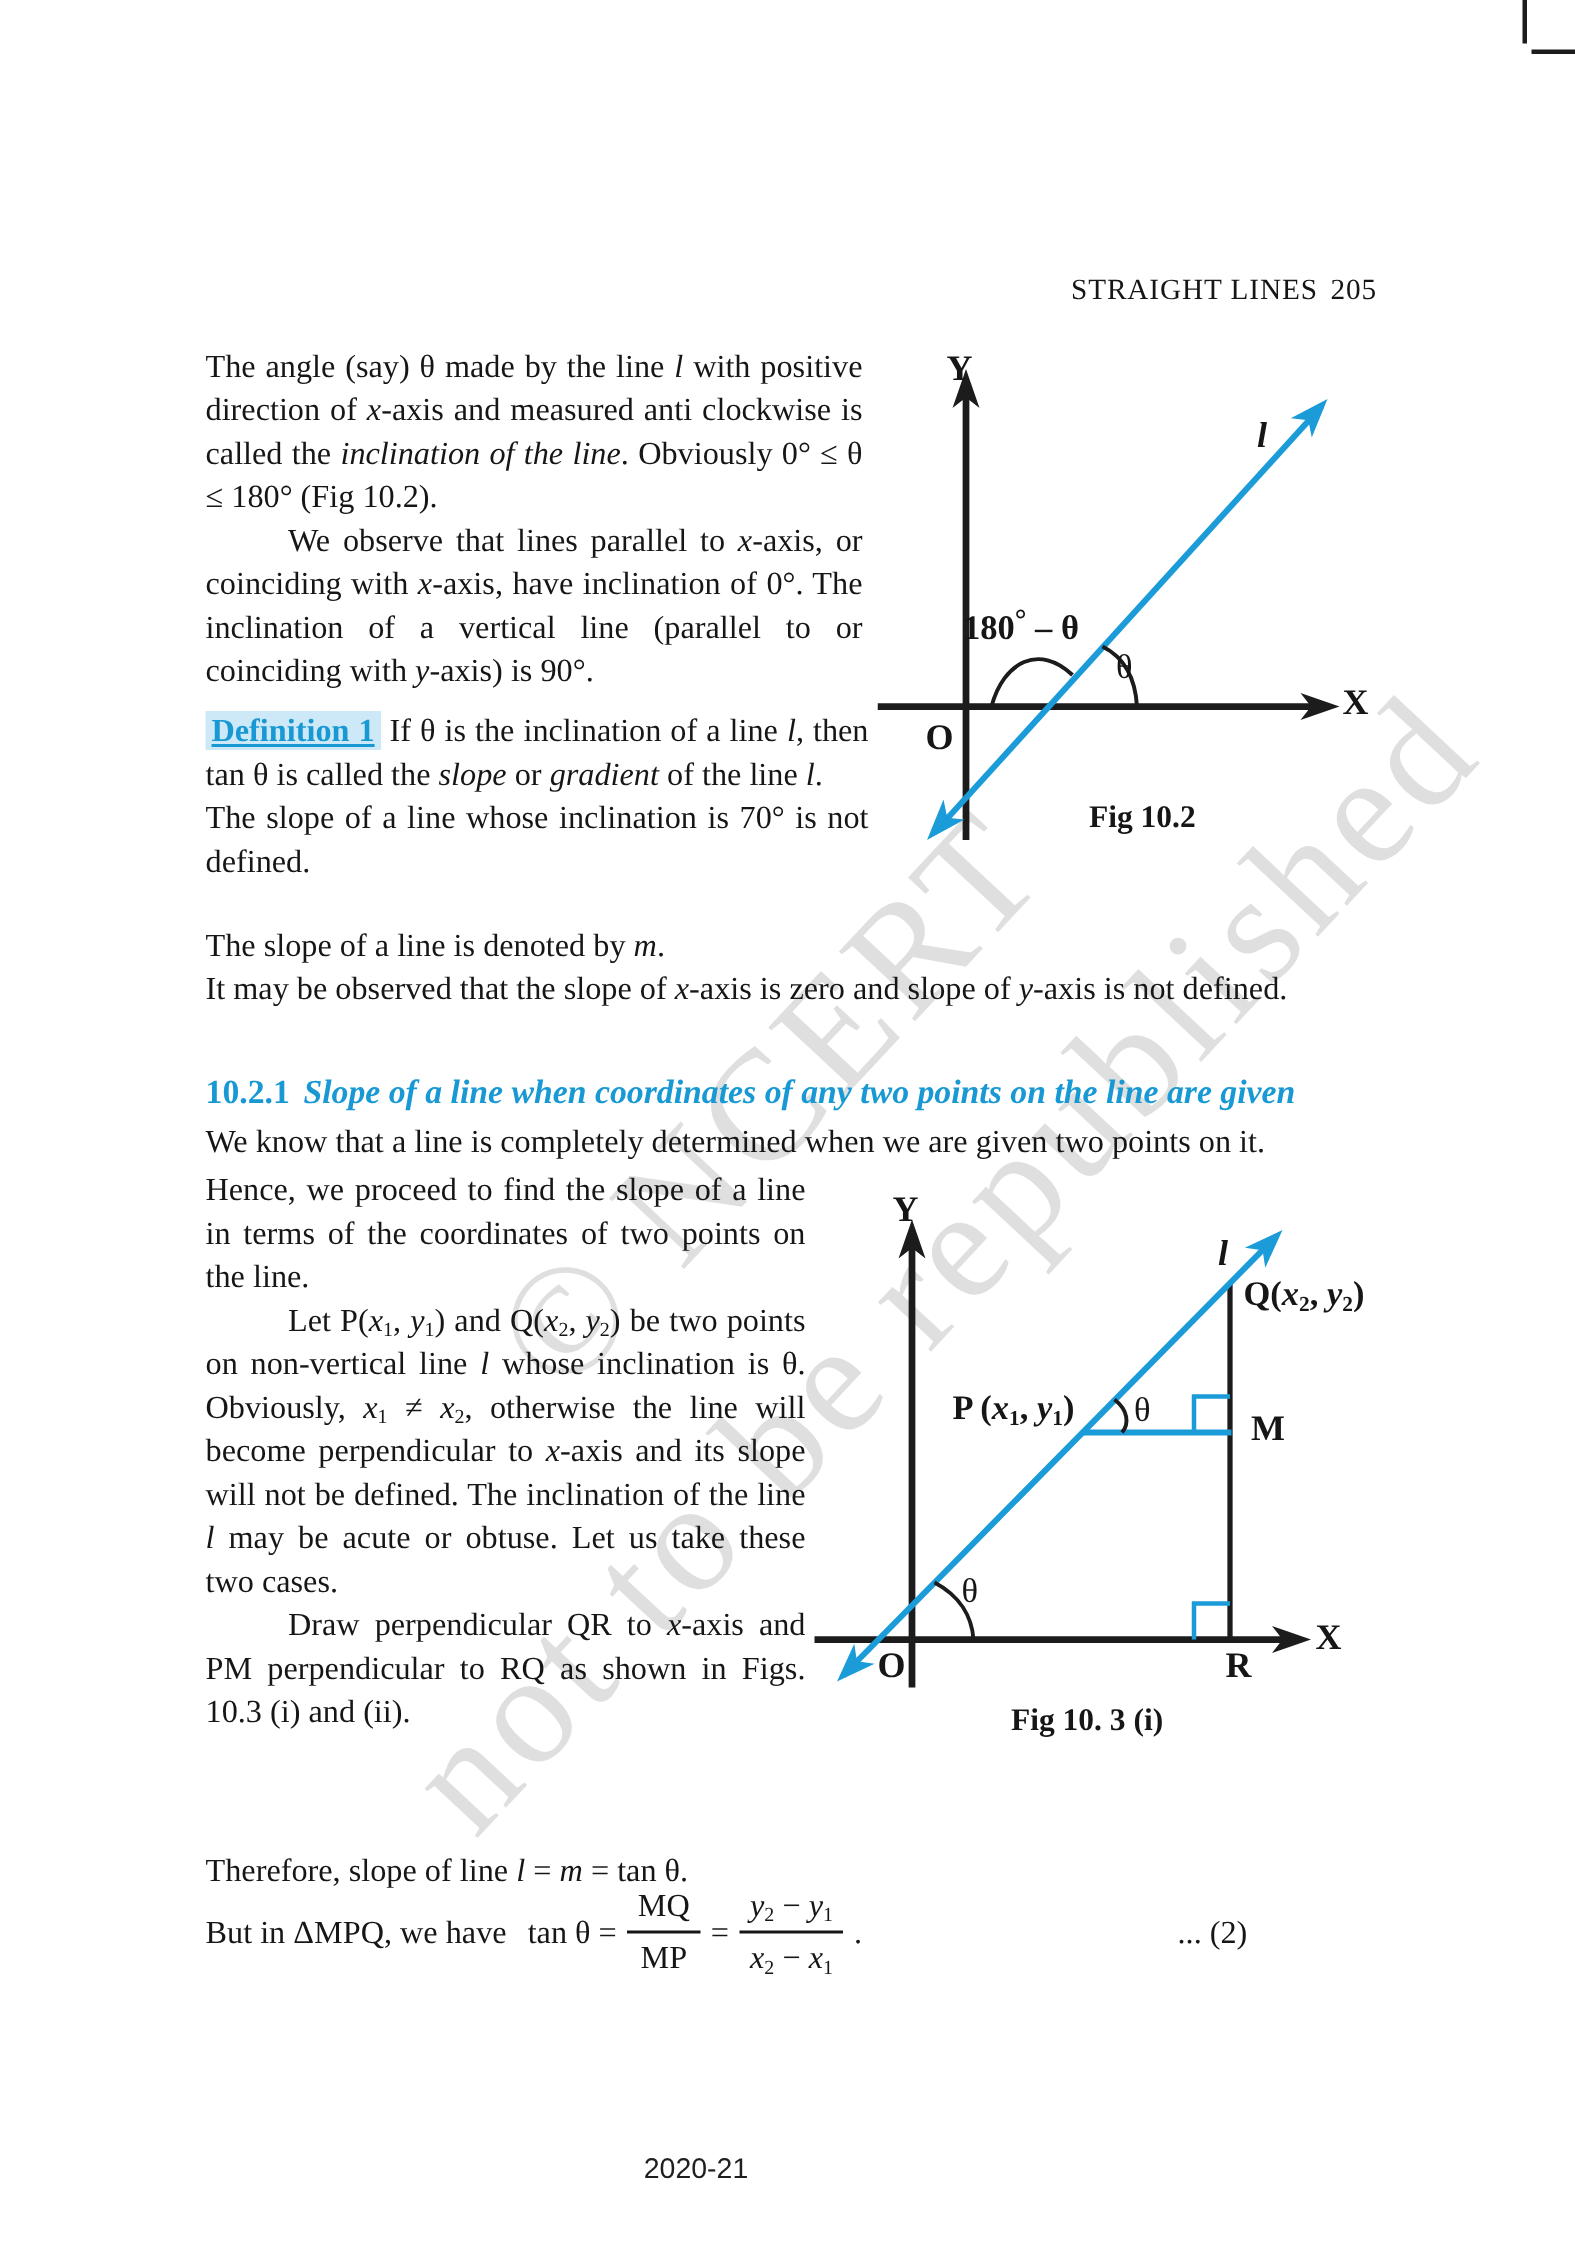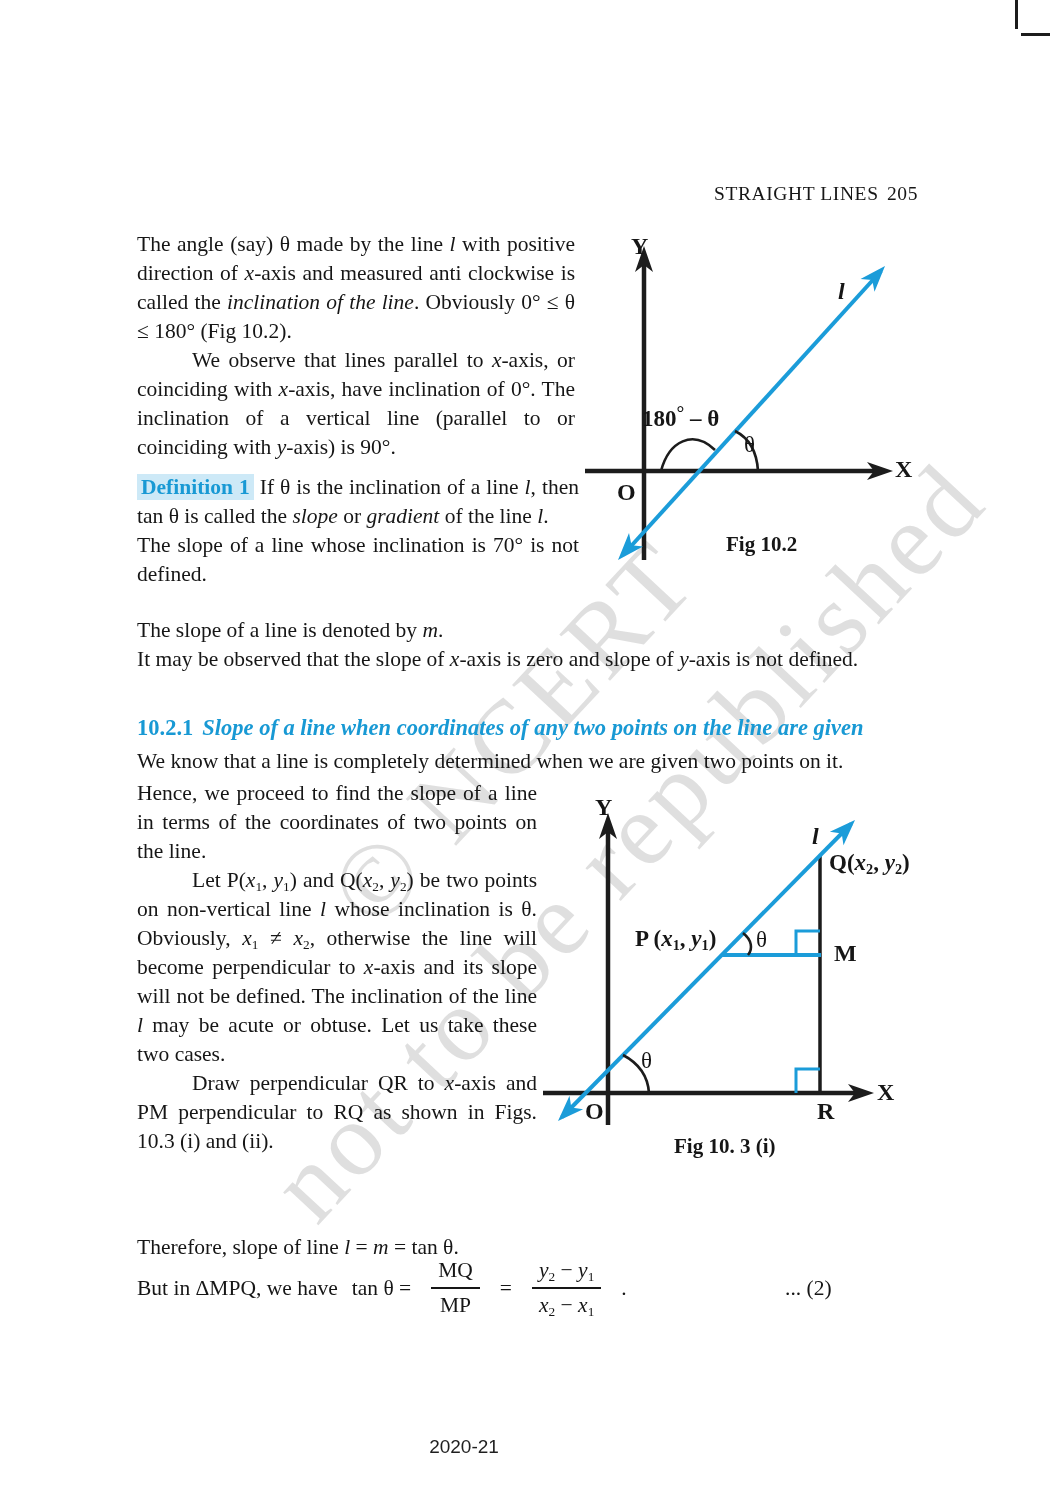--- a/index.html
+++ b/index.html
@@ -27,40 +27,40 @@
   
   #running-head {
     left:714px; top:183px; width:204px; display:flex;
     justify-content:space-between; font-size:19.5px; letter-spacing:0.6px;
   }
 
   
   .cropmark { background:#1c1c1c; }
 
   
-  .def-label { color:#1899d4; background:#cde9f7; font-weight:bold; padding:1px 4px; }
+  .def-label { color:#1899d4; background:#cde9f7; font-weight:bold; padding:1px 4px;text-decoration:underline; }
   .case-label { color:#1899d4; font-weight:bold; }
   #section-heading { color:#1899d4; font-weight:bold; font-size:22.5px; line-height:30px; }
   #section-heading .h-title { font-style:italic; margin-left:9px; }
 
   
   .fig { z-index:1; }
   .fig-label { position:absolute; font-weight:bold; font-size:24px; line-height:1; }
   .fig-label.math { font-size:23px; }
   .fig-label.it { font-style:italic; }
   .fig-theta { position:absolute; font-size:23px; line-height:1; }
   .fig-caption { position:absolute; font-weight:bold; font-size:21px; line-height:1; }
 
   
   .eq-row { position:relative; width:720px; }
   .eq-label { position:absolute; left:648px; top:0; }
   .eq2 { display:flex; align-items:center; height:76px; }
   .eq2 .eq-label { top:24px; }
   .math-inline { margin-left:14px; display:inline-flex; align-items:center; }
-  .frac { display:inline-block; text-align:center; margin:0 20px; line-height:1.25; }
+  .frac { display:inline-block; text-align:center; margin:0 7px; line-height:1.25; }
   .frac .num { padding:0 7px 3px; border-bottom:2.2px solid #161616; }
   .frac .den { padding:3px 7px 0; }
 
   #footer {
     left:0; top:1436px; width:928px; text-align:center;
     font-family:"Liberation Sans","DejaVu Sans",sans-serif; font-size:19px; color:#1f1f1f;
   }
 </style>
 </head>
 <body>

